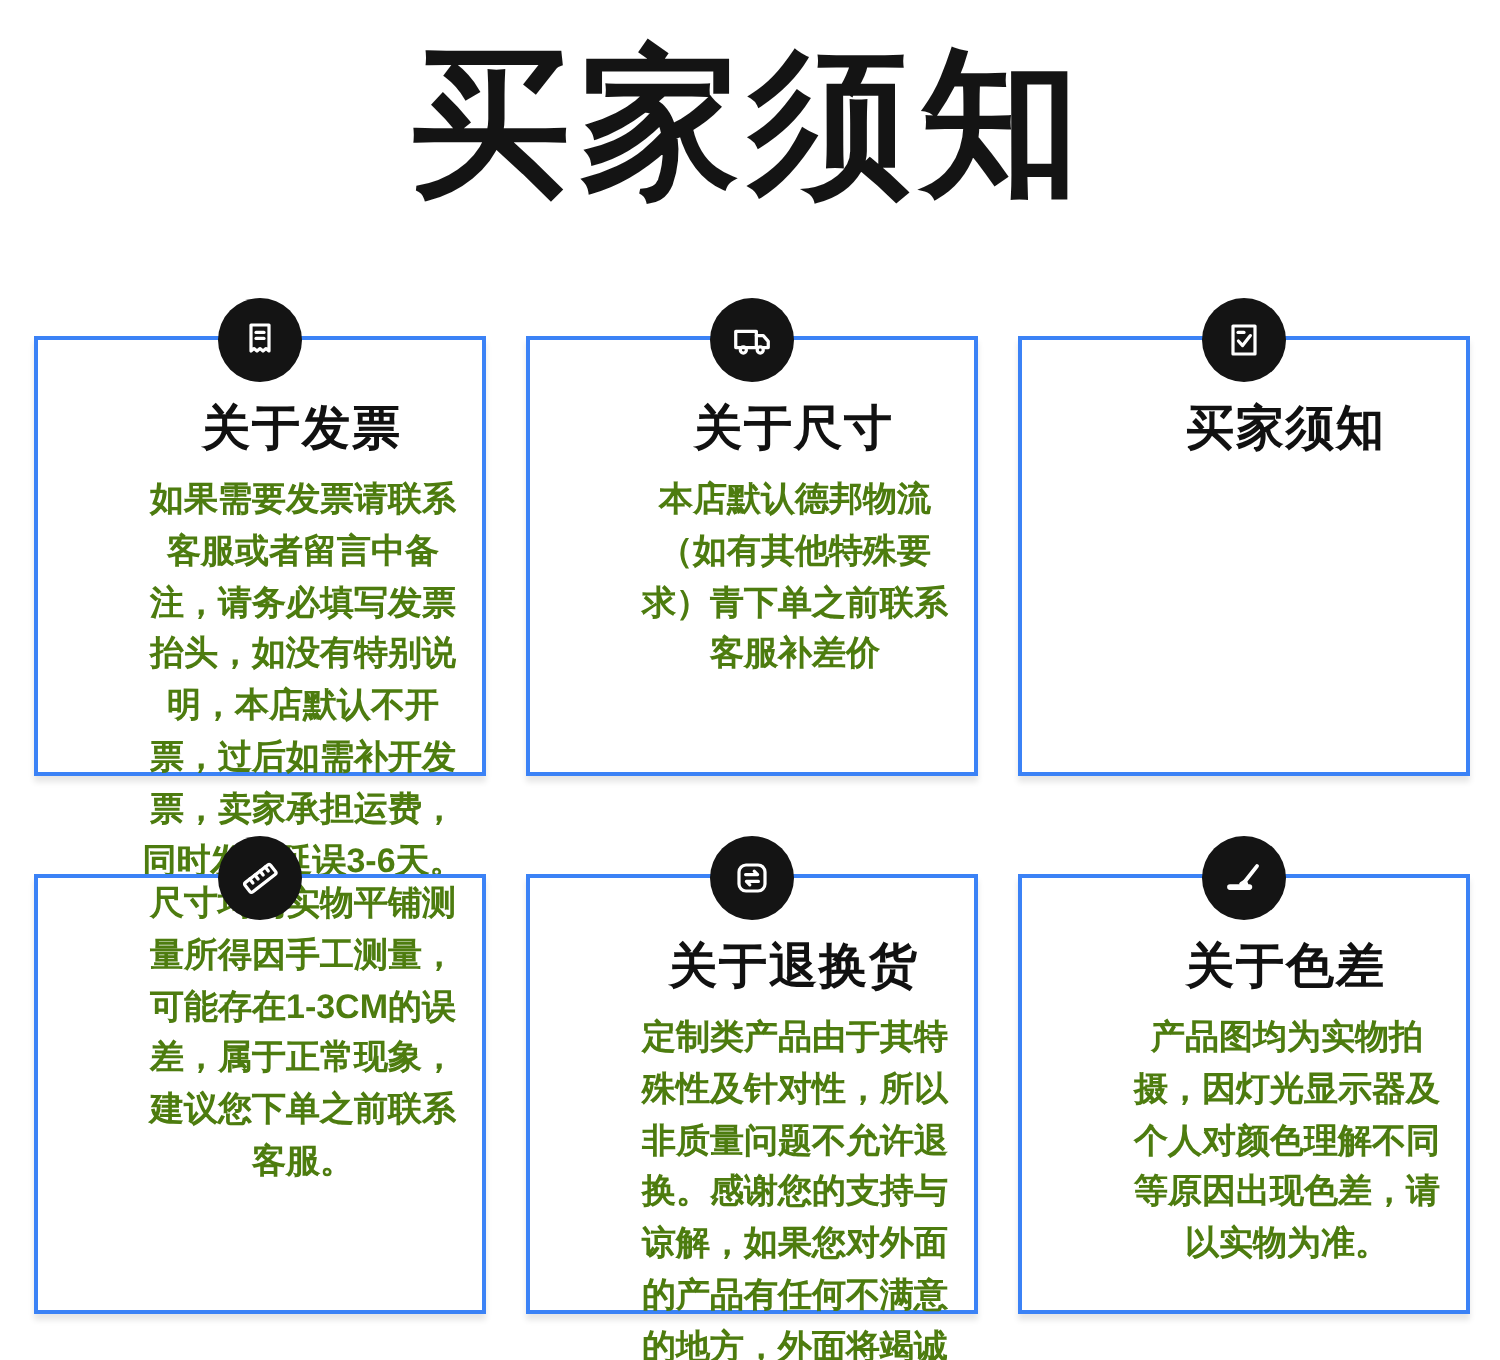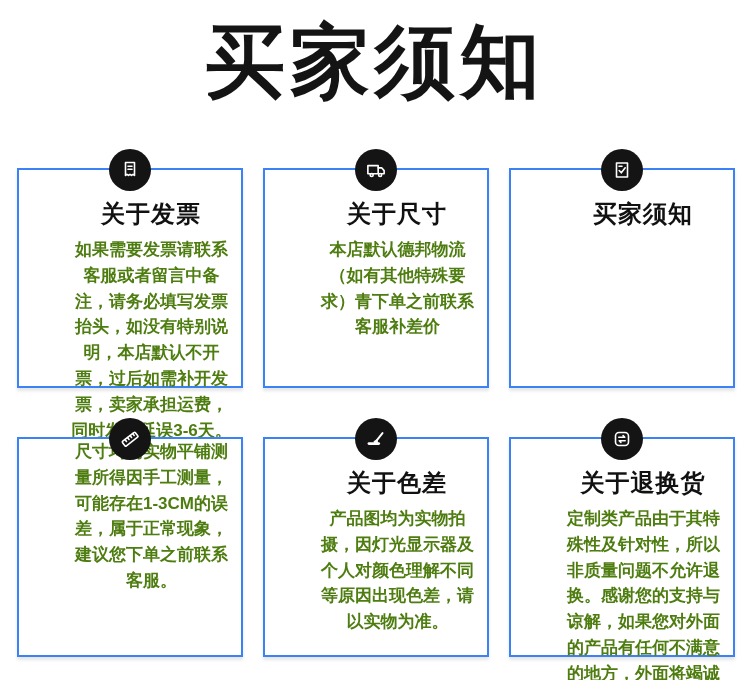--- a/index.html
+++ b/index.html
@@ -130,36 +130,36 @@
             <line x1="14" y1="9.5" x2="14" y2="11.8"></line>
             <line x1="17" y1="9.5" x2="17" y2="11.8"></line>
           </g>
         </svg>
       </div>
       <p class="card-body">尺寸均为实物平铺测量所得因手工测量，可能存在1-3CM的误差，属于正常现象，建议您下单之前联系客服。</p>
     </div>
 
     <div class="card">
       <div class="icon-circle">
+        <svg width="24" height="24" viewBox="0 0 24 24" fill="none" stroke="#ffffff" stroke-width="1.6" stroke-linecap="round" stroke-linejoin="round">
+          <rect x="5.5" y="5.5" width="13" height="13" rx="3.5"></rect>
+          <path d="M8.8 10.3 h6 l-1.7 -1.7"></path>
+          <path d="M15.2 13.7 h-6 l1.7 1.7"></path>
+        </svg>
+      </div>
+      <div class="card-title">关于退换货</div>
+      <p class="card-body">定制类产品由于其特殊性及针对性，所以非质量问题不允许退换。感谢您的支持与谅解，如果您对外面的产品有任何不满意的地方，外面将竭诚为您服务。</p>
+    </div>
+
+    <div class="card">
+      <div class="icon-circle">
         <svg width="26" height="26" viewBox="0 0 24 24" fill="none" stroke="#ffffff" stroke-width="1.8" stroke-linecap="round" stroke-linejoin="round">
           <line x1="12.5" y1="13.5" x2="18" y2="6.5"></line>
           <path d="M12.5 13.5 l-1.8 1.2 2.4 0.3 z" fill="#ffffff"></path>
           <line x1="5.5" y1="16.2" x2="14.5" y2="16.2" stroke-width="2.6"></line>
         </svg>
       </div>
       <div class="card-title">关于色差</div>
       <p class="card-body">产品图均为实物拍摄，因灯光显示器及个人对颜色理解不同等原因出现色差，请以实物为准。</p>
     </div>
 
-    <div class="card">
-      <div class="icon-circle">
-        <svg width="24" height="24" viewBox="0 0 24 24" fill="none" stroke="#ffffff" stroke-width="1.6" stroke-linecap="round" stroke-linejoin="round">
-          <rect x="5.5" y="5.5" width="13" height="13" rx="3.5"></rect>
-          <path d="M8.8 10.3 h6 l-1.7 -1.7"></path>
-          <path d="M15.2 13.7 h-6 l1.7 1.7"></path>
-        </svg>
-      </div>
-      <div class="card-title">关于退换货</div>
-      <p class="card-body">定制类产品由于其特殊性及针对性，所以非质量问题不允许退换。感谢您的支持与谅解，如果您对外面的产品有任何不满意的地方，外面将竭诚为您服务。</p>
-    </div>
-
   </div>
 </div>
 
 </body></html>

